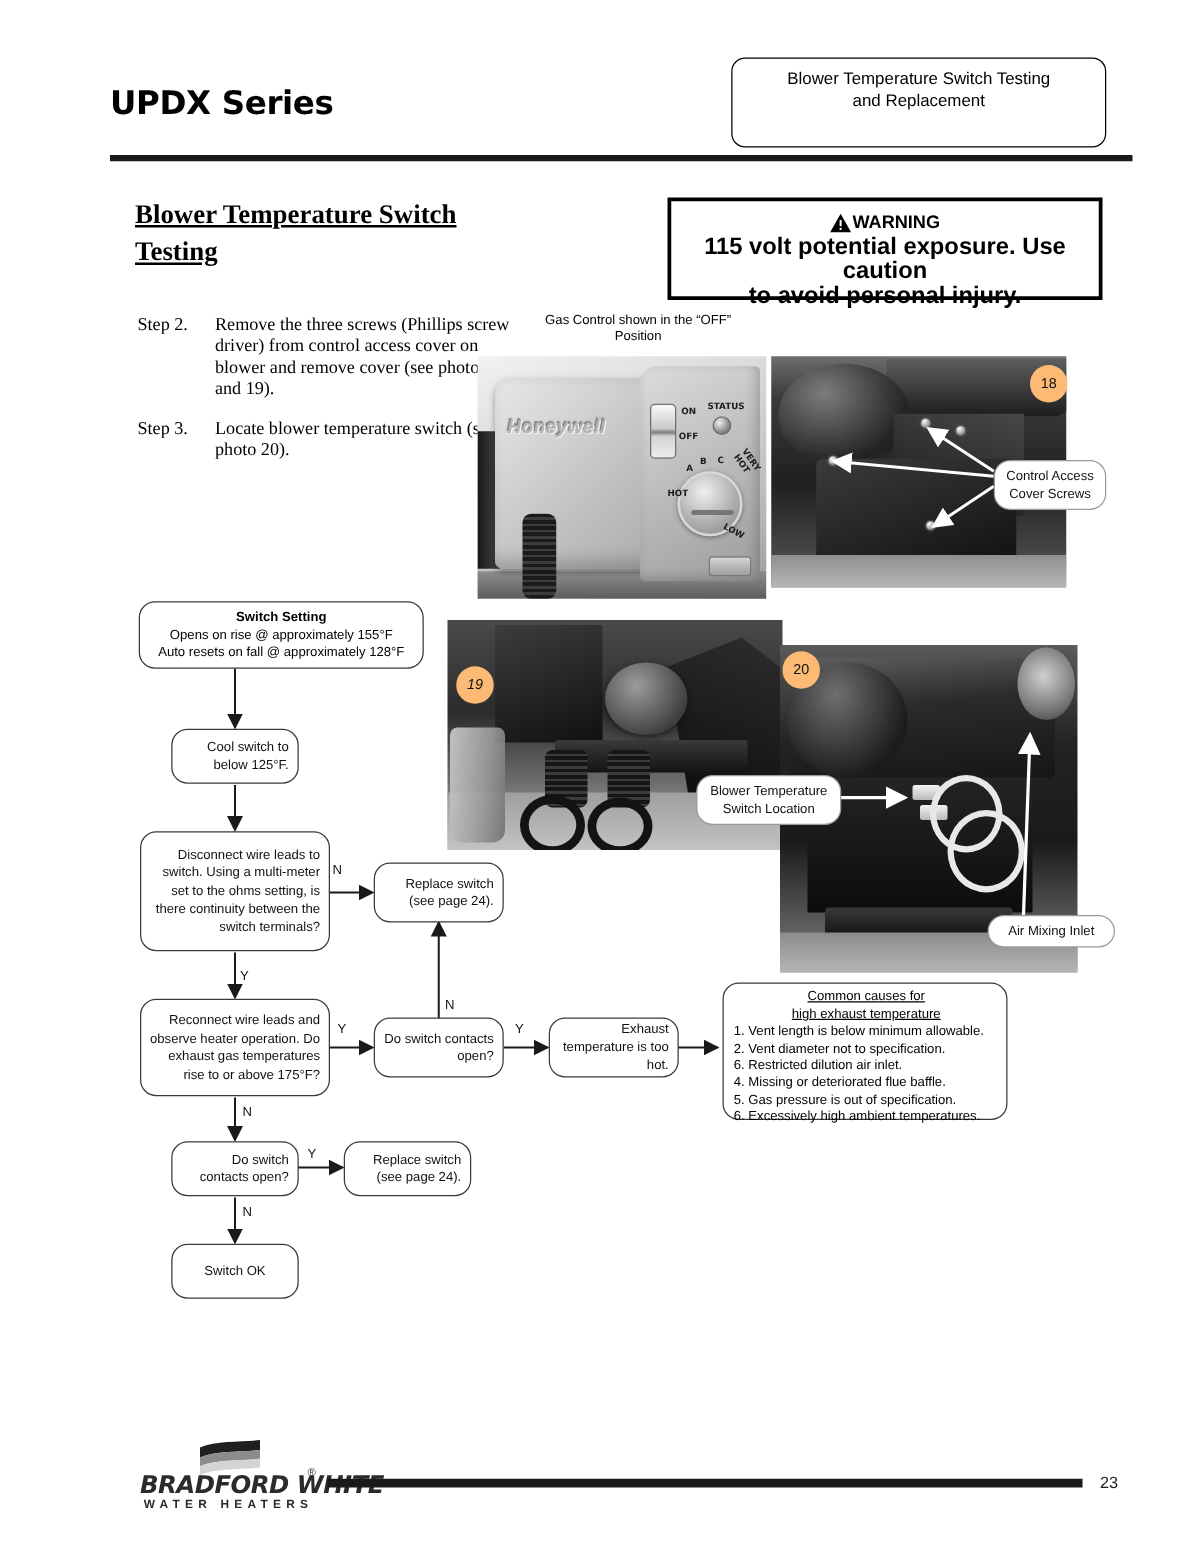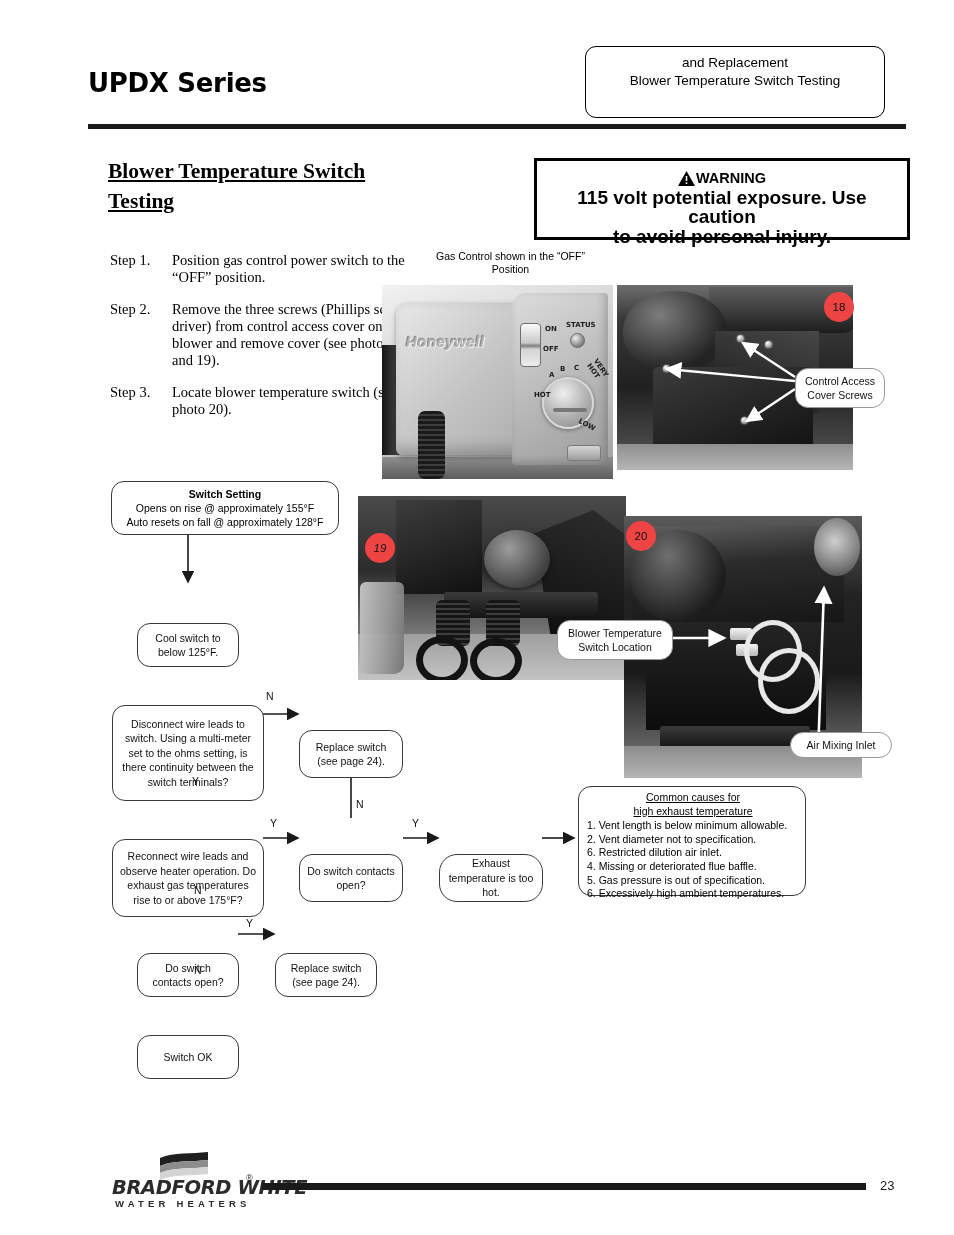--- a/index.html
+++ b/index.html
@@ -44,21 +44,21 @@
     font-family: "Liberation Serif", serif;
     font-size: 21.5px; font-weight: bold;
     line-height: 30px;
     color: #000;
   }
   #section-title span { text-decoration: underline; }
 
   
   #warning-box {
     position: absolute; left: 534px; top: 158px;
-    width: 376px; height: 82px;
+    width: 348px; height: 82px;
     border: 3px solid #000;
     background: #fff;
     text-align: center;
     padding-top: 8px;
   }
   #warning-box .warn-head {
     font-size: 14.5px; font-weight: bold;
     display: flex; align-items: center; justify-content: center; gap: 1px;
     line-height: 18px;
   }
@@ -281,21 +281,21 @@
   #photo-20 .p20-bracket {
     position: absolute; left: 36px; bottom: 30px; width: 150px; height: 22px;
     background: linear-gradient(#3a3a3a,#141414);
     border-radius: 3px;
   }
 
   
   .photo-badge {
     position: absolute;
     width: 30px; height: 30px; border-radius: 50%;
-    background: #ef4444;
+    background: #fdba74;
     display: flex; align-items: center; justify-content: center;
     font-size: 11.5px; color: #111;
     z-index: 8;
   }
 
   
   .callout {
     position: absolute;
     background: #fff;
     border: 1px solid #9a9a9a;
@@ -309,26 +309,25 @@
   .arrow-svg { position: absolute; z-index: 7; overflow: visible; }
 
   
   #flow { position: absolute; left: 0; top: 0; width: 954px; height: 1235px; }
   .node {
     position: absolute;
     border: 1px solid #3a3a3a;
     border-radius: 13px;
     background: #fff;
     display: flex; align-items: center; justify-content: center;
-    text-align: center;
+    text-align: right;
     font-size: 10.5px; line-height: 14.5px;
     color: #111;
     padding: 4px 7px;
     z-index: 4;
-    margin-top: 40px;
   }
   .flow-label {
     position: absolute; font-size: 10.5px; color: #111; z-index: 5;
   }
   #switch-setting-box {
     position: absolute; left: 111px; top: 481px;
     width: 228px; height: 54px;
     border: 1px solid #3a3a3a; border-radius: 13px; background: #fff;
     text-align: center; padding-top: 5px;
     font-size: 10.5px; line-height: 14px;
@@ -371,22 +370,22 @@
     position: absolute; left: 880px; top: 1178px;
     font-size: 13px; color: #1a1a1a;
   }
 </style>
 </head>
 <body>
 
 <div id="page-title">UPDX Series</div>
 
 <div id="procedure-box">
+  <div class="proc-sub">Blower Temperature Switch Testing</div>
   <div class="proc-sub">and Replacement</div>
-  <div class="proc-sub">Blower Temperature Switch Testing</div>
 </div>
 
 <div id="header-rule"></div>
 
 <div id="section-title">
   <span>Blower Temperature Switch</span><br>
   <span>Testing</span>
 </div>
 
 <div id="warning-box">
@@ -398,24 +397,20 @@
         <rect x="7.7" y="11.3" width="1.6" height="1.6" fill="#fff"></rect>
       </svg>
     </span>
     <span>WARNING</span>
   </div>
   <div class="warn-body">115 volt potential exposure. Use caution</div>
   <div class="warn-body">to avoid personal injury.</div>
 </div>
 
 <div id="steps">
-  <div class="step-row">
-    <div class="step-label">Step 1.</div>
-    <div class="step-text">Position gas control power switch to the “OFF” position.</div>
-  </div>
   <div class="step-row">
     <div class="step-label">Step 2.</div>
     <div class="step-text">Remove the three screws (Phillips screw driver) from control access cover on blower and remove cover (see photos 18 and 19).</div>
   </div>
   <div class="step-row">
     <div class="step-label">Step 3.</div>
     <div class="step-text">Locate blower temperature switch (see photo 20).</div>
   </div>
 </div>
 
@@ -551,21 +546,21 @@
   <div class="ss-title">Switch Setting</div>
   <div>Opens on rise @ approximately 155°F</div>
   <div>Auto resets on fall @ approximately 128°F</div>
 </div>
 
 <div class="node" style="left:137px;top:583px;width:102px;height:44px;">Cool switch to below 125°F.</div>
 <div class="node" style="left:112px;top:665px;width:152px;height:96px;">Disconnect wire leads to switch. Using a multi-meter set to the ohms setting, is there continuity between the switch terminals?</div>
 <div class="node" style="left:299px;top:690px;width:104px;height:48px;">Replace switch (see page 24).</div>
 <div class="node" style="left:112px;top:799px;width:152px;height:78px;">Reconnect wire leads and observe heater operation. Do exhaust gas temperatures rise to or above 175°F?</div>
 <div class="node" style="left:299px;top:814px;width:104px;height:48px;">Do switch contacts open?</div>
-<div class="node" style="left:439px;top:814px;width:104px;height:48px;border-radius:18px;">Exhaust temperature is too hot.</div>
+<div class="node" style="left:439px;top:814px;width:104px;height:48px;">Exhaust temperature is too hot.</div>
 <div class="node" style="left:137px;top:913px;width:102px;height:44px;">Do switch contacts open?</div>
 <div class="node" style="left:275px;top:913px;width:102px;height:44px;">Replace switch (see page 24).</div>
 <div class="node" style="left:137px;top:995px;width:102px;height:44px;">Switch OK</div>
 
 <div class="flow-label" style="left:266px;top:690px;">N</div>
 <div class="flow-label" style="left:192px;top:775px;">Y</div>
 <div class="flow-label" style="left:270px;top:817px;">Y</div>
 <div class="flow-label" style="left:356px;top:798px;">N</div>
 <div class="flow-label" style="left:412px;top:817px;">Y</div>
 <div class="flow-label" style="left:194px;top:884px;">N</div>

